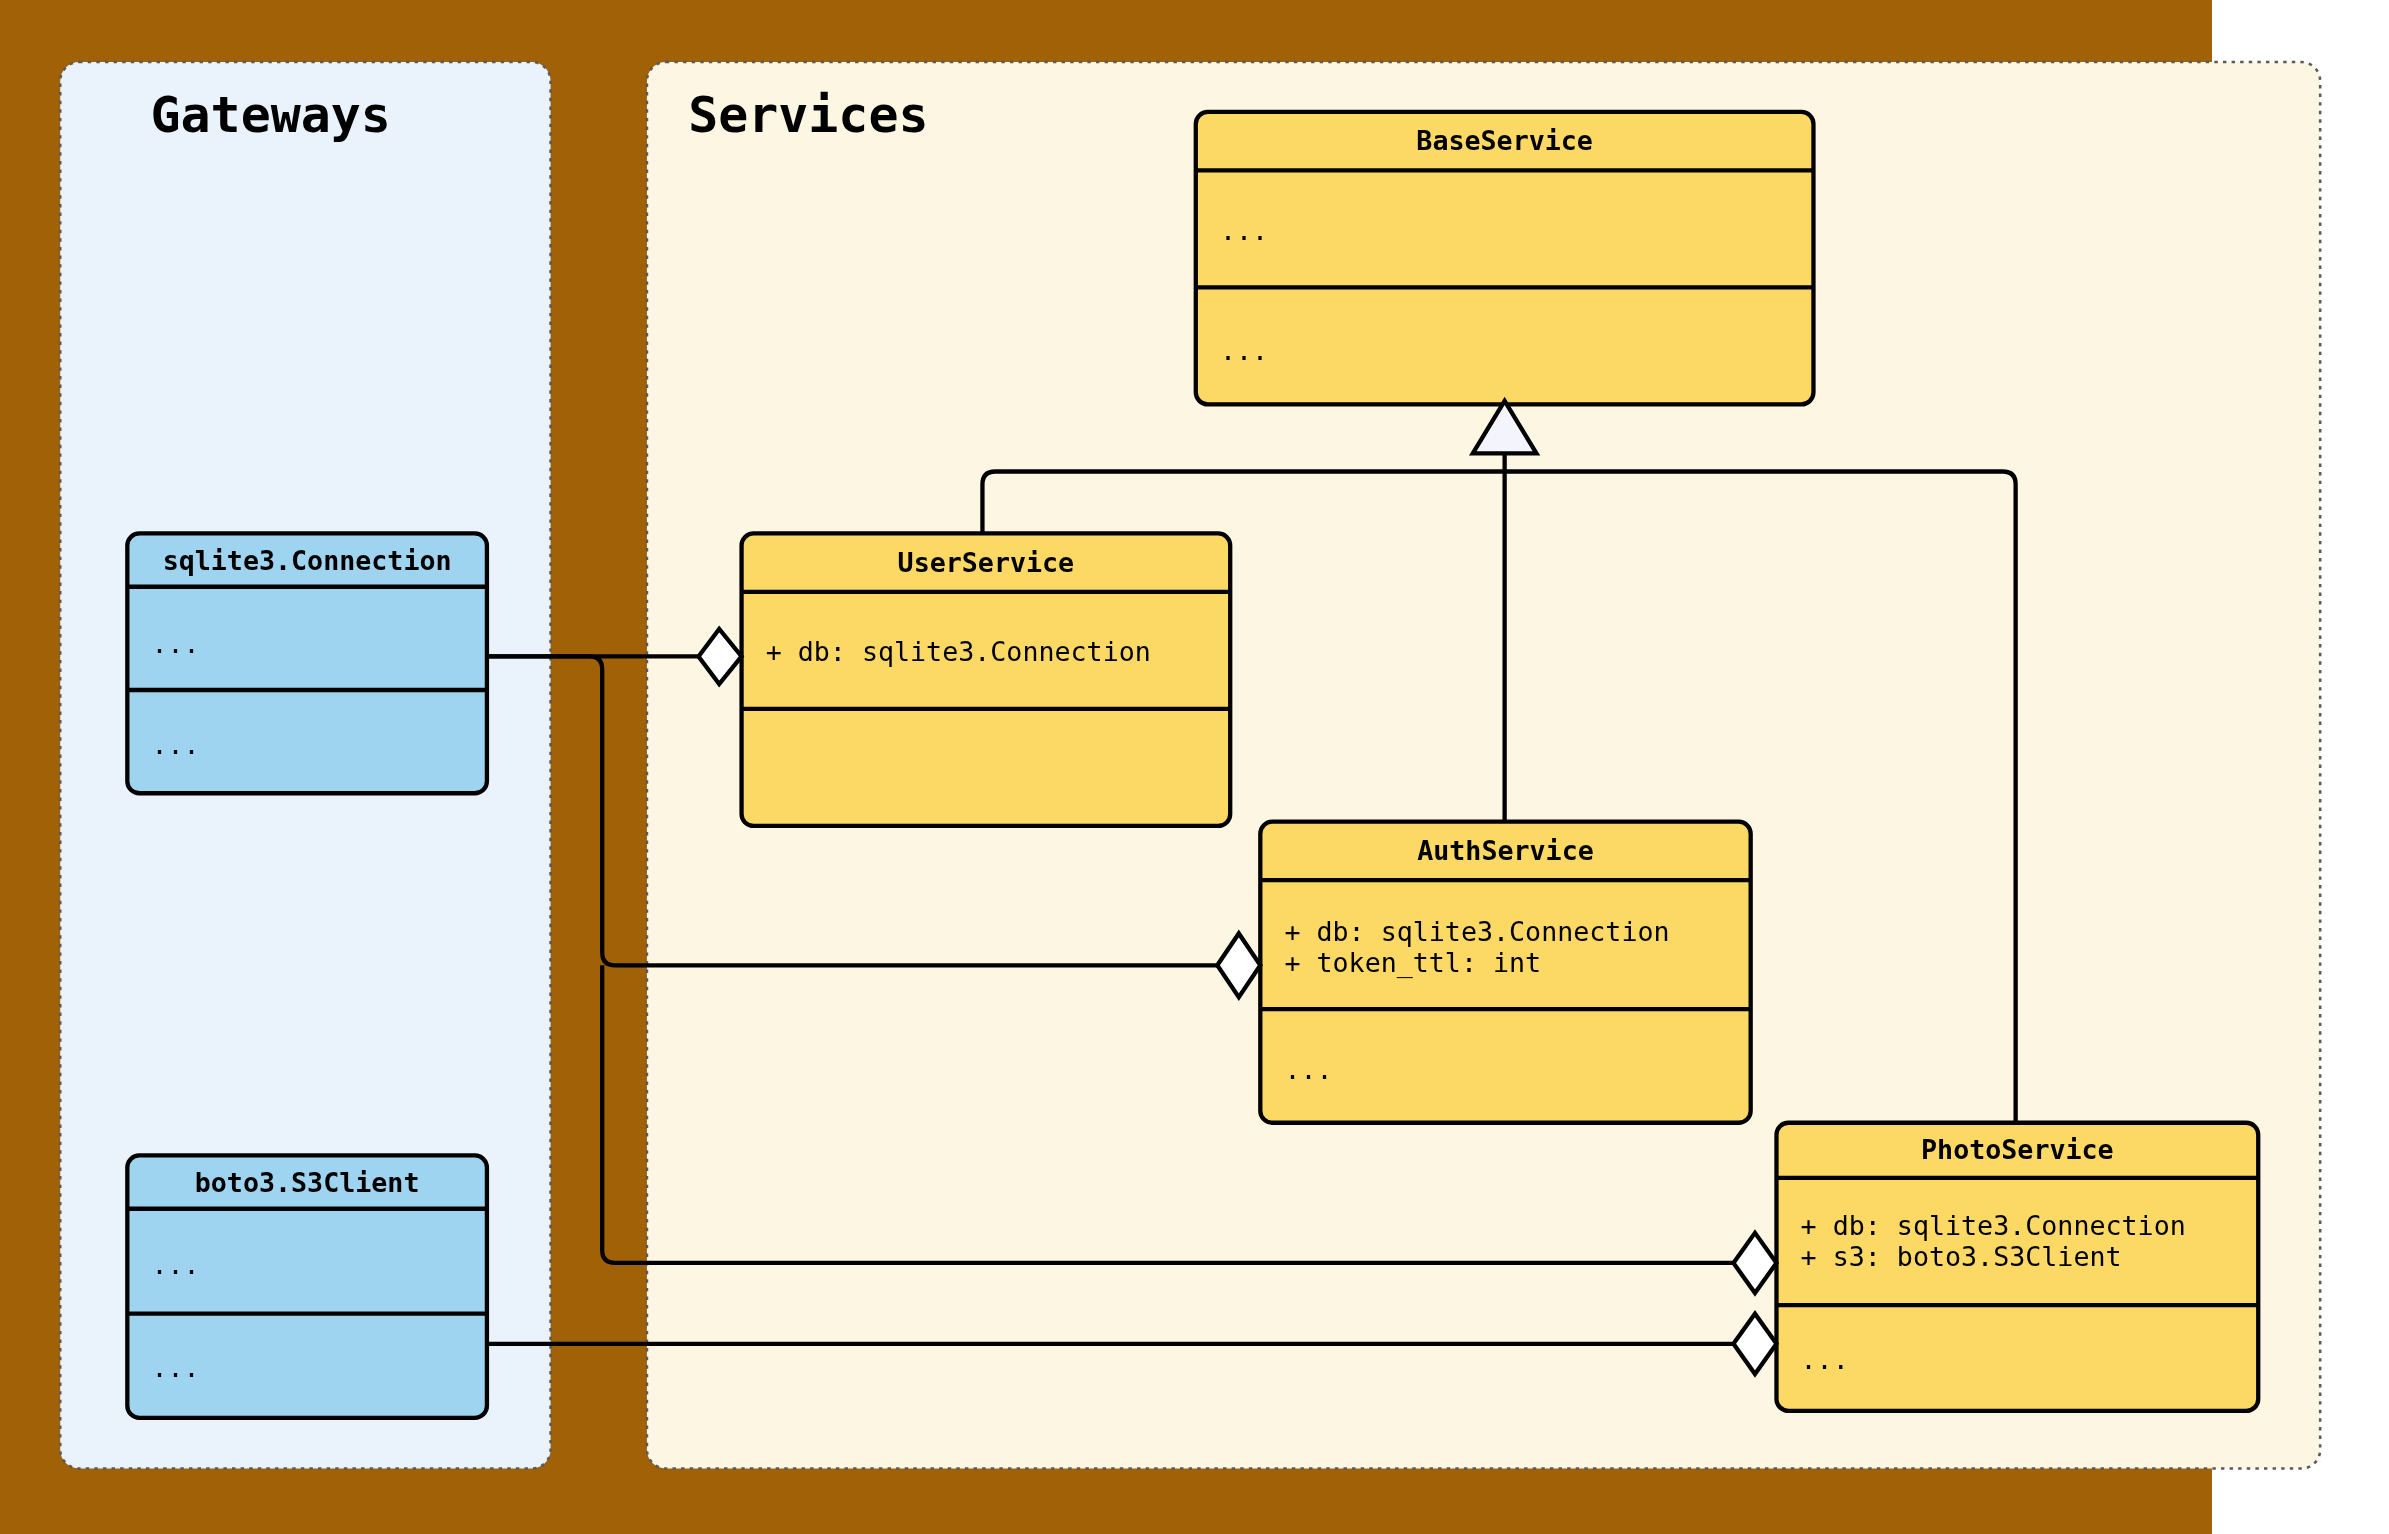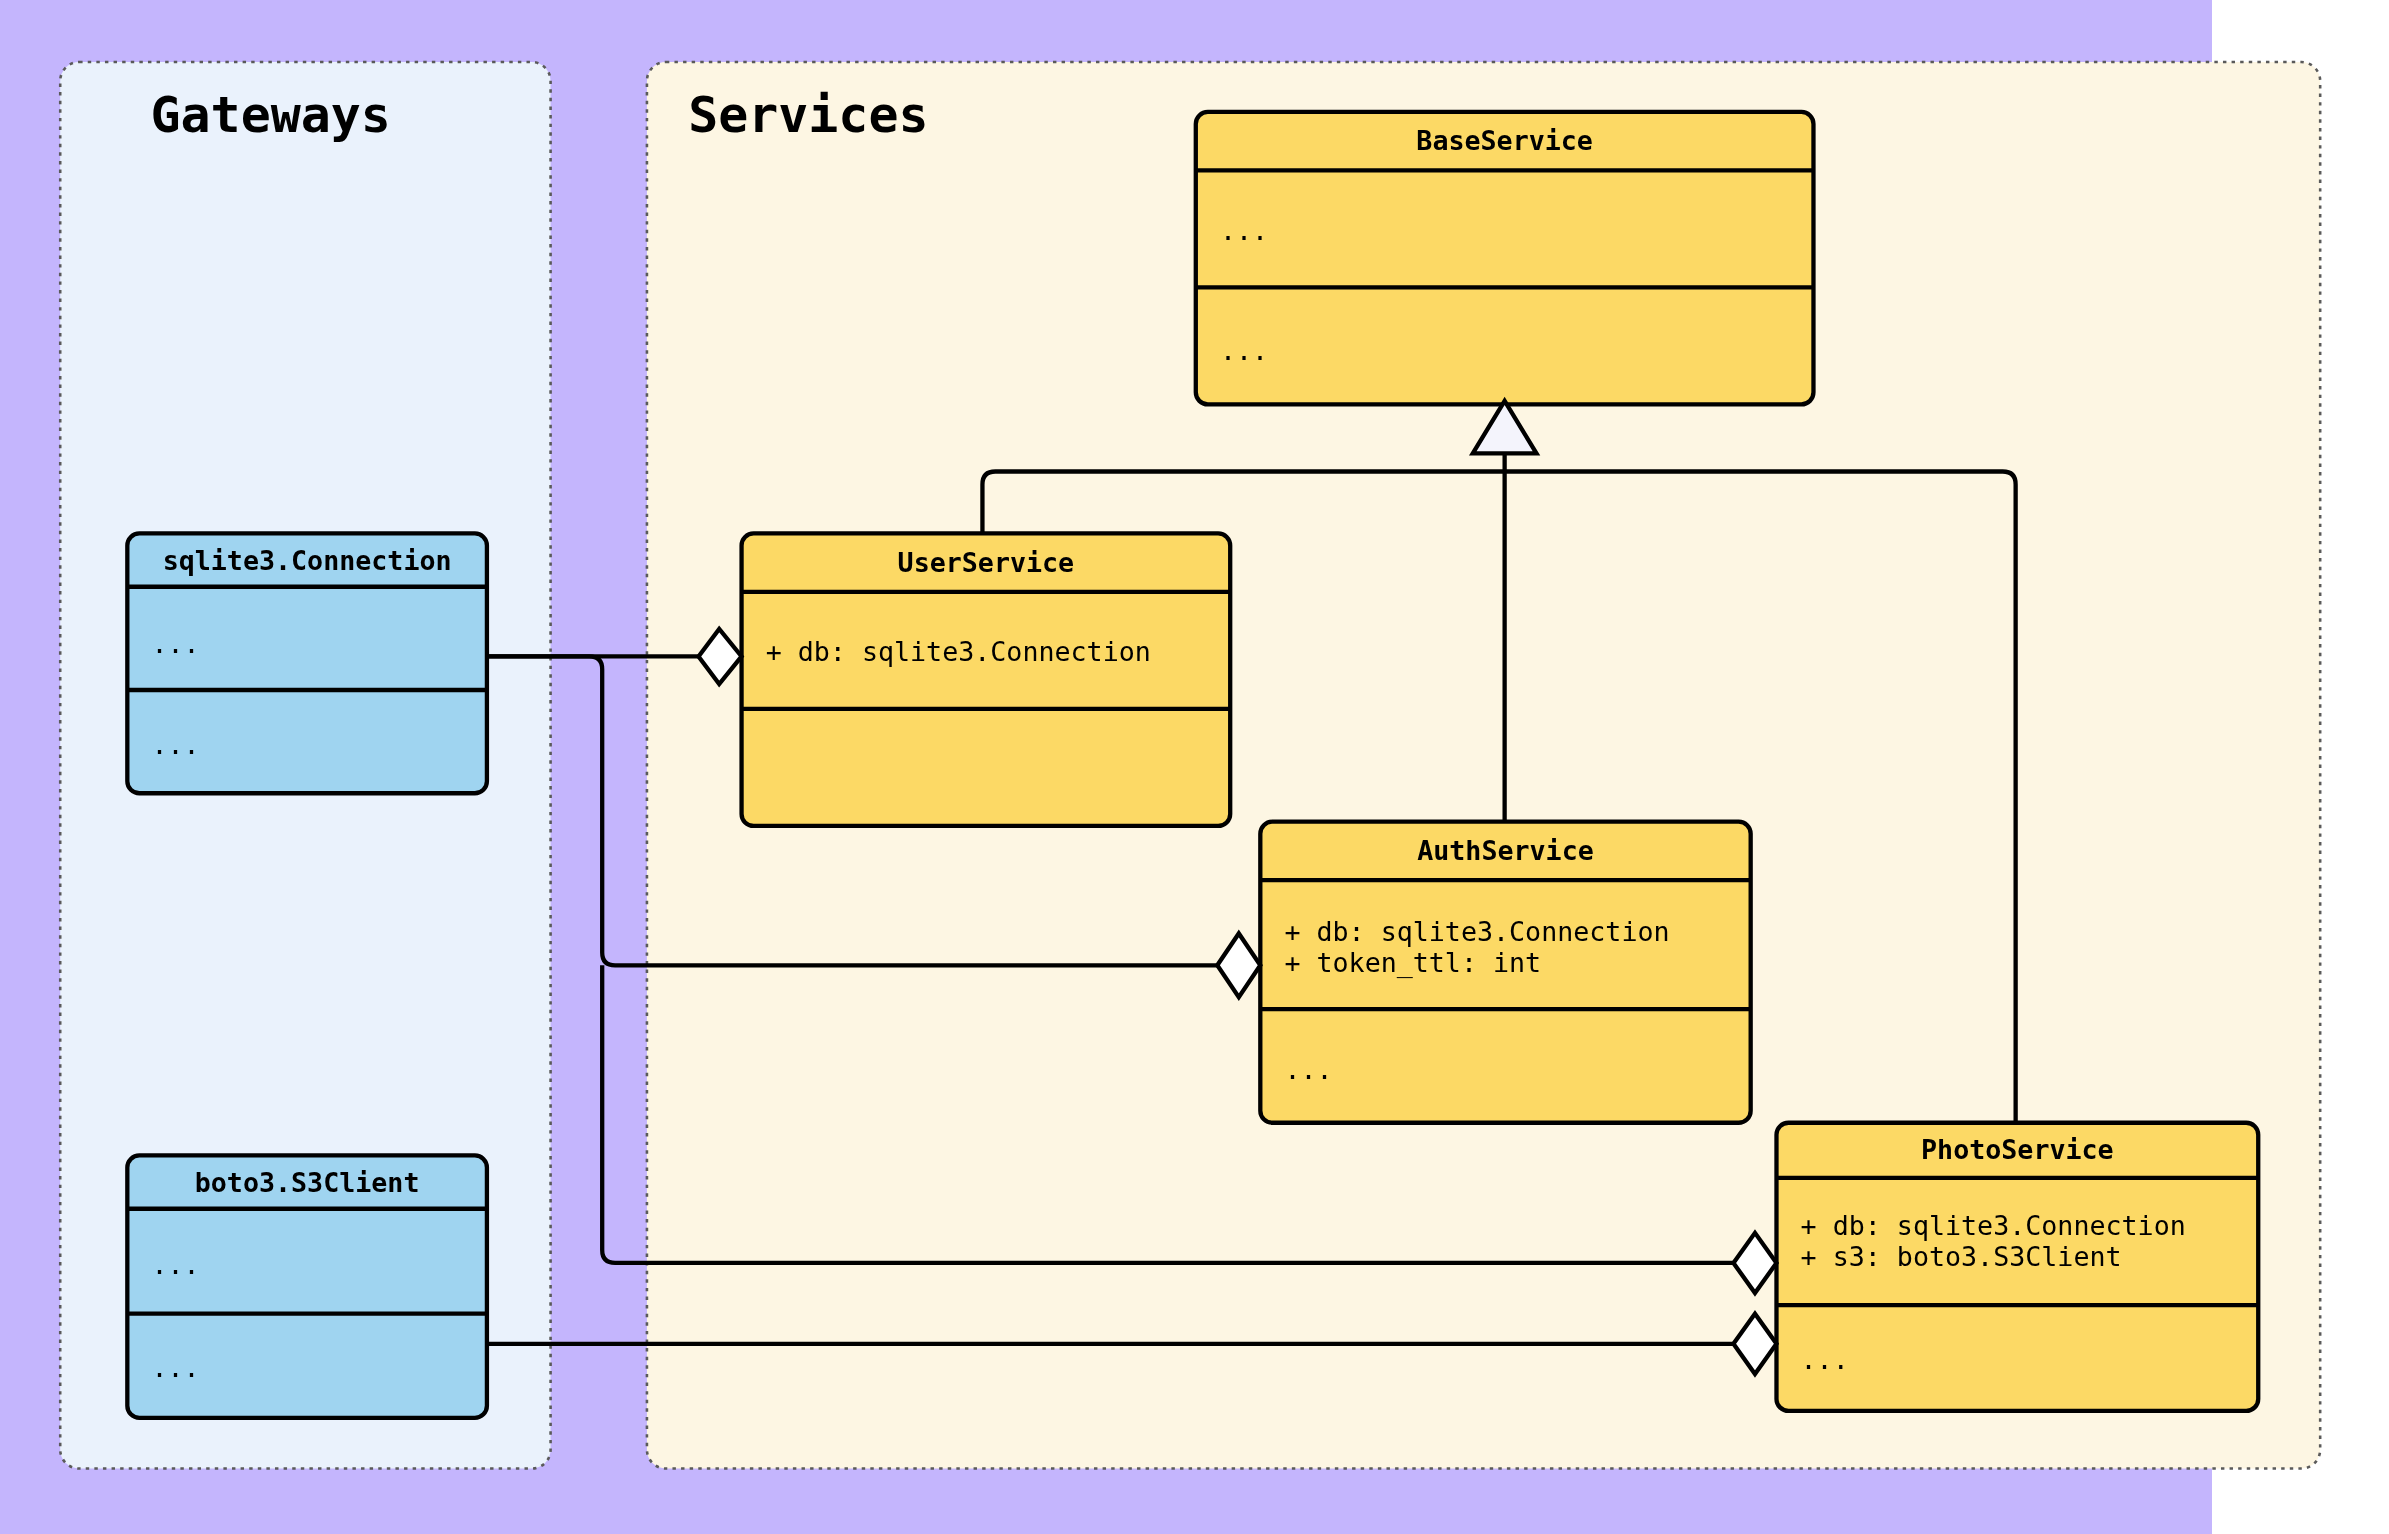--- a/index.html
+++ b/index.html
@@ -10,21 +10,21 @@
   body {
     width: 2389px;
     height: 1534px;
     overflow: hidden;
     font-family: "DejaVu Sans Mono", monospace;
   }
   #diagram-root {
     position: relative;
     width: 2212px;
     height: 1534px;
-    background: #c4b5fd;
+    background: #a16207;
   }
   svg#uml-canvas {
     position: absolute;
     left: 0;
     top: 0;
     width: 2389px;
     height: 1534px;
     display: block;
   }
   .panel-rect {

